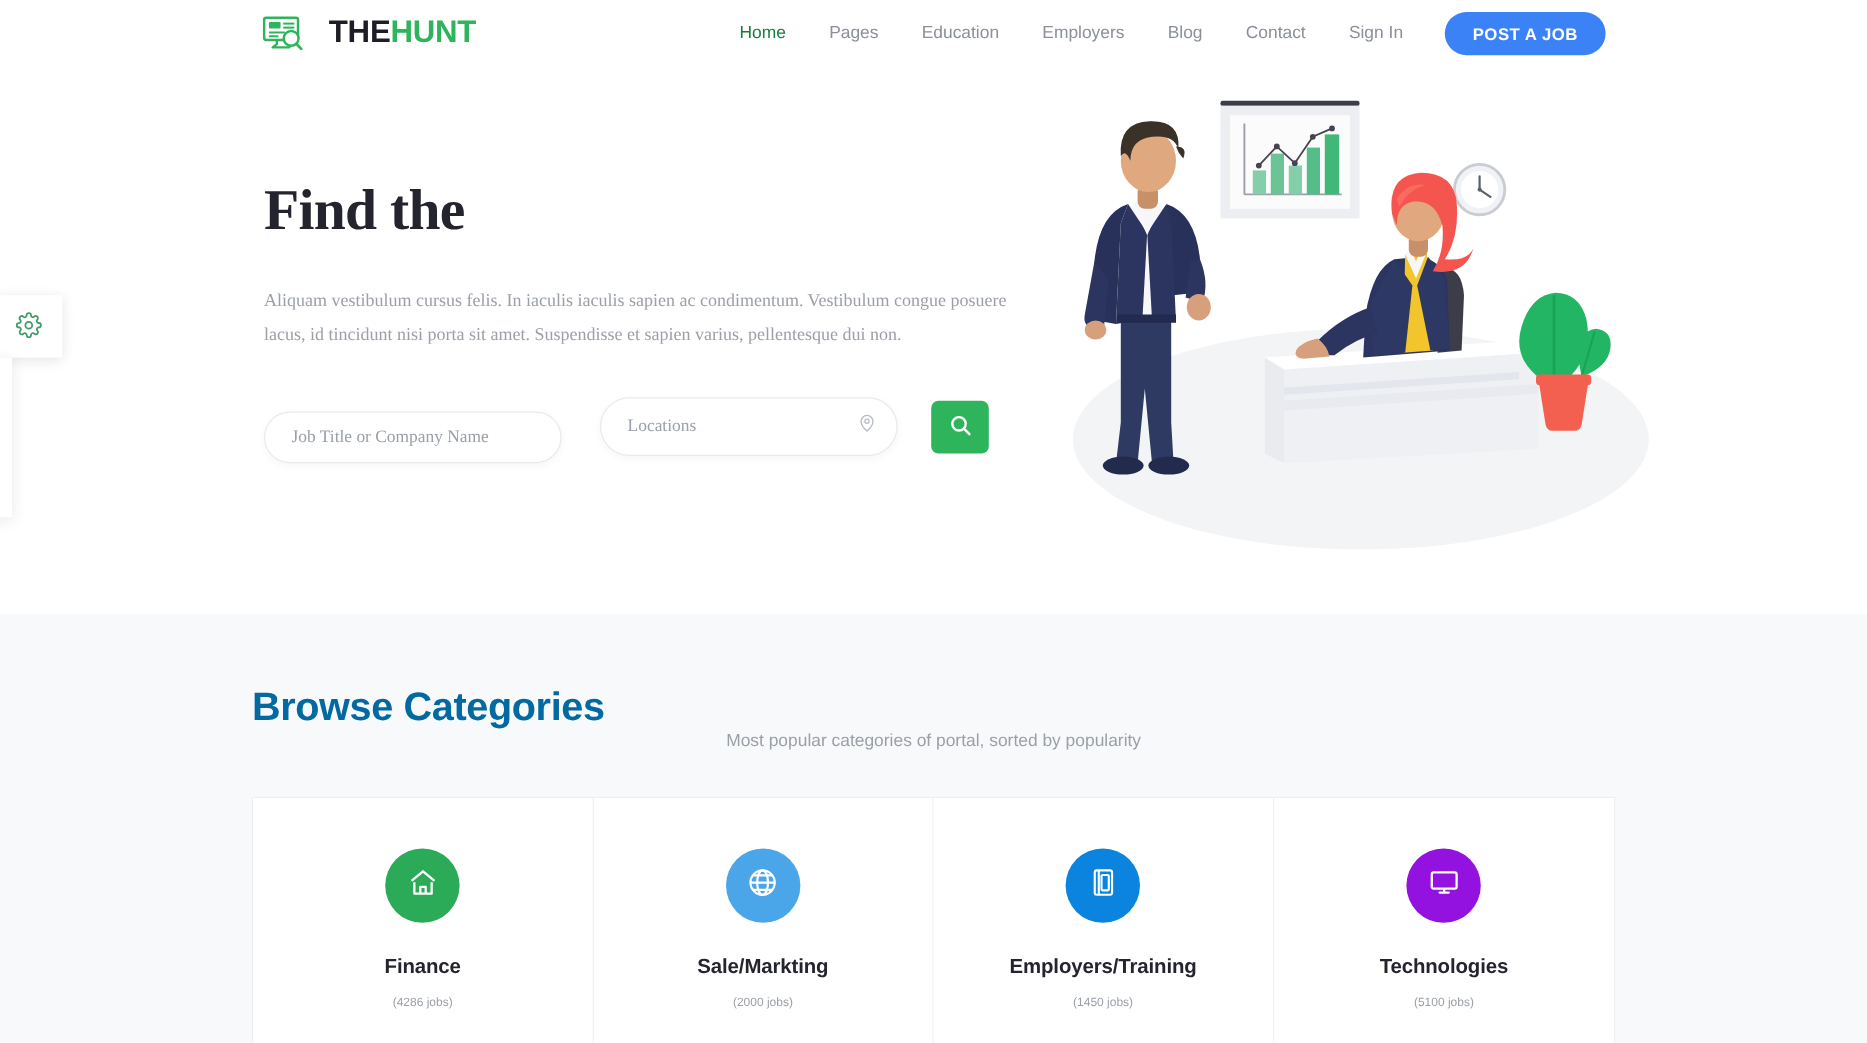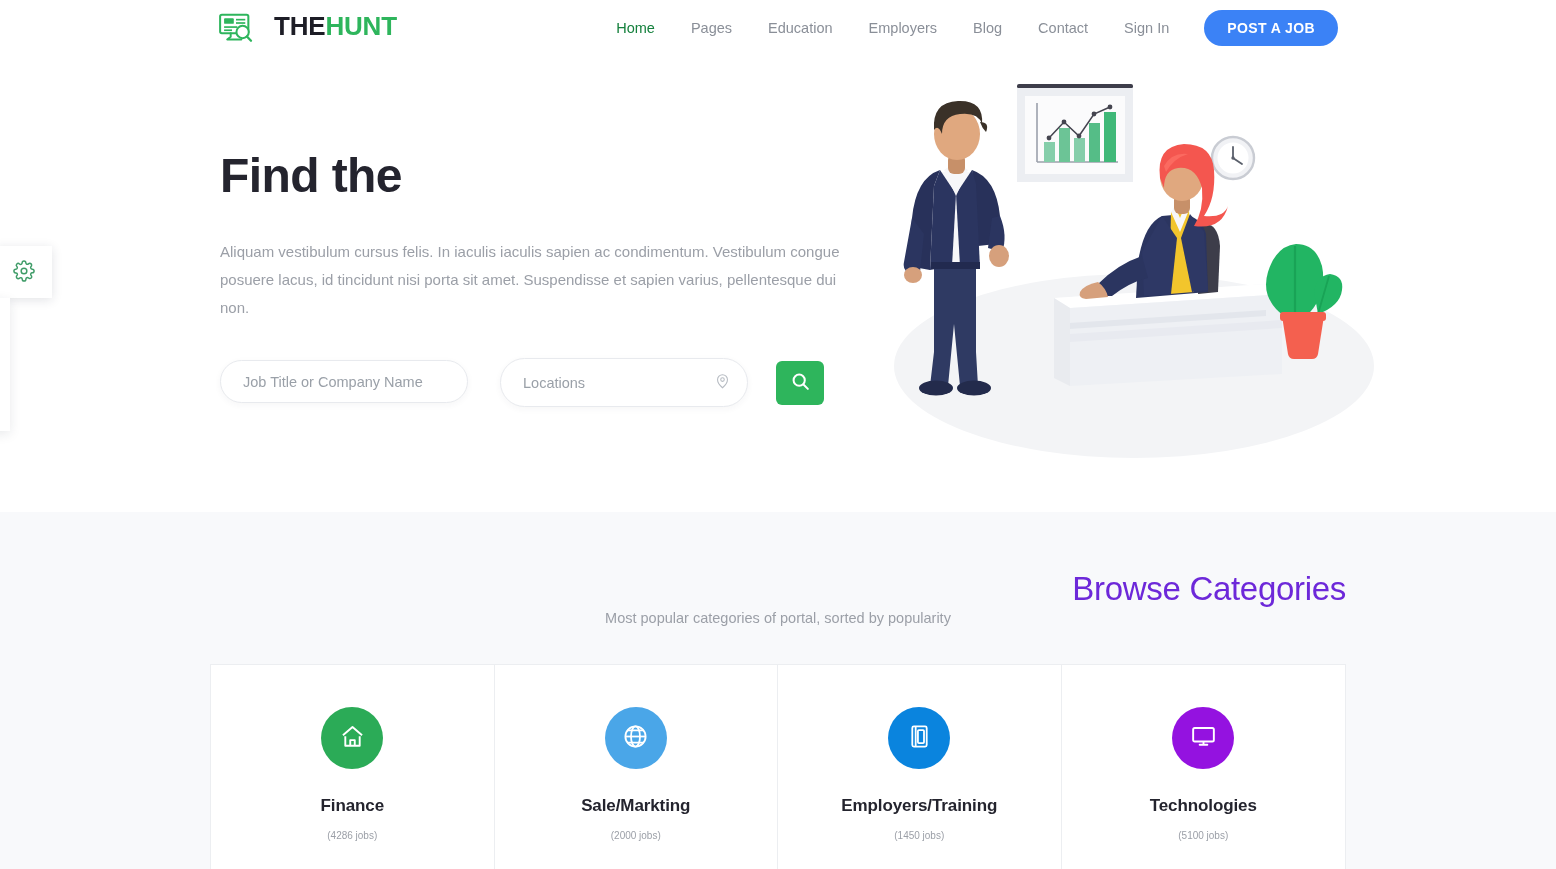--- a/index.html
+++ b/index.html
@@ -110,20 +110,21 @@
     box-shadow: 0 3px 12px rgba(30,40,60,0.10);
   }
 
   
   .hero {
     position: absolute;
     top: 56px; left: 0;
     width: 1556px;
     height: 456px;
     background: #ffffff;
+    font-family: Liberation Serif, serif;
   }
   .hero-inner {
     position: relative;
     width: 1120px;
     margin: 0 auto;
     height: 100%;
   }
   .hero-left {
     position: absolute;
     left: 2px;
@@ -157,21 +158,21 @@
     border: 1px solid #e8eaee;
     border-radius: 28px;
     box-shadow: 0 2px 7px rgba(40,50,70,0.045);
     display: flex;
     align-items: center;
   }
   .field-title {
     width: 248px;
     height: 43px;
     padding: 0 22px;
-    margin-top: 2px;
+    margin-top: 12px;
   }
   .field-loc {
     width: 248px;
     height: 49px;
     padding: 0 40px 0 22px;
     margin-left: 32px;
   }
   .field input {
     border: none;
     outline: none;
@@ -216,25 +217,25 @@
   
   .categories {
     position: absolute;
     top: 512px; left: 0;
     width: 1556px;
     height: 357px;
     background: #f8f9fb;
   }
   .cat-inner { width: 1136px; margin: 0 auto; }
   .cat-title {
-    text-align: right;
+    text-align: left;
     padding-top: 58px;
     font-size: 33px;
-    font-weight: 400;
-    color: #6d28d9;
+    font-weight: 700;
+    color: #0369a1;
     letter-spacing: -0.3px;
   }
   .cat-sub {
     text-align: center;
     margin-top: 2px;
     font-size: 14.5px;
     color: #9b9fa7;
   }
   .cat-grid {
     margin-top: 38px;

